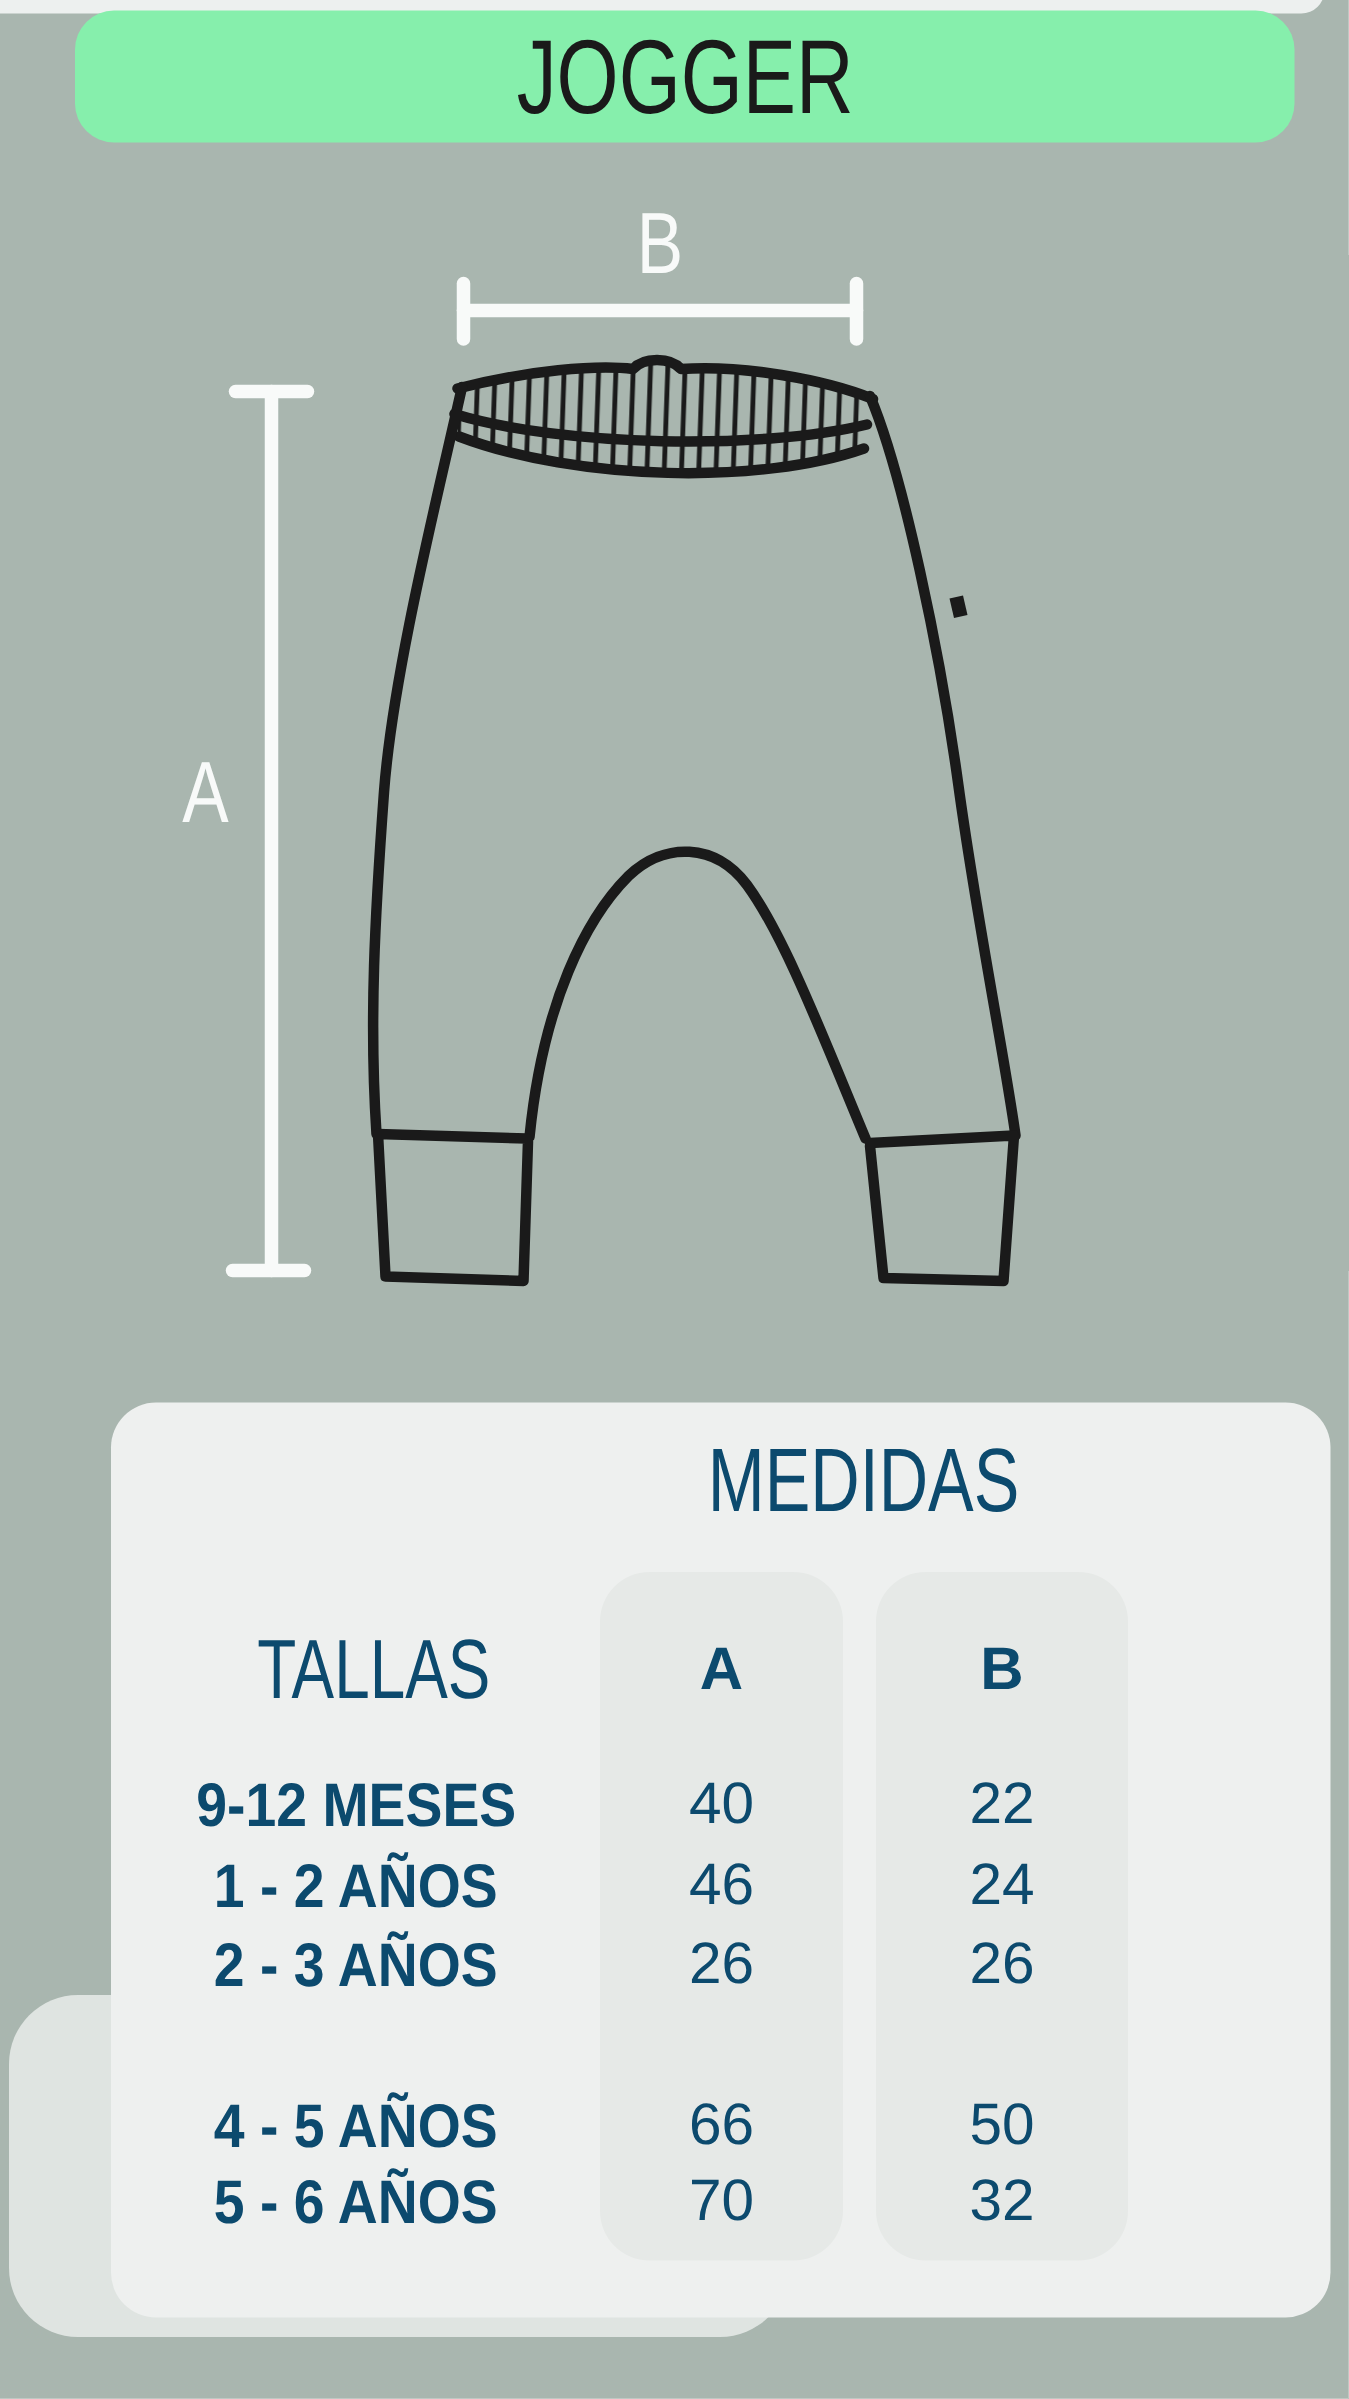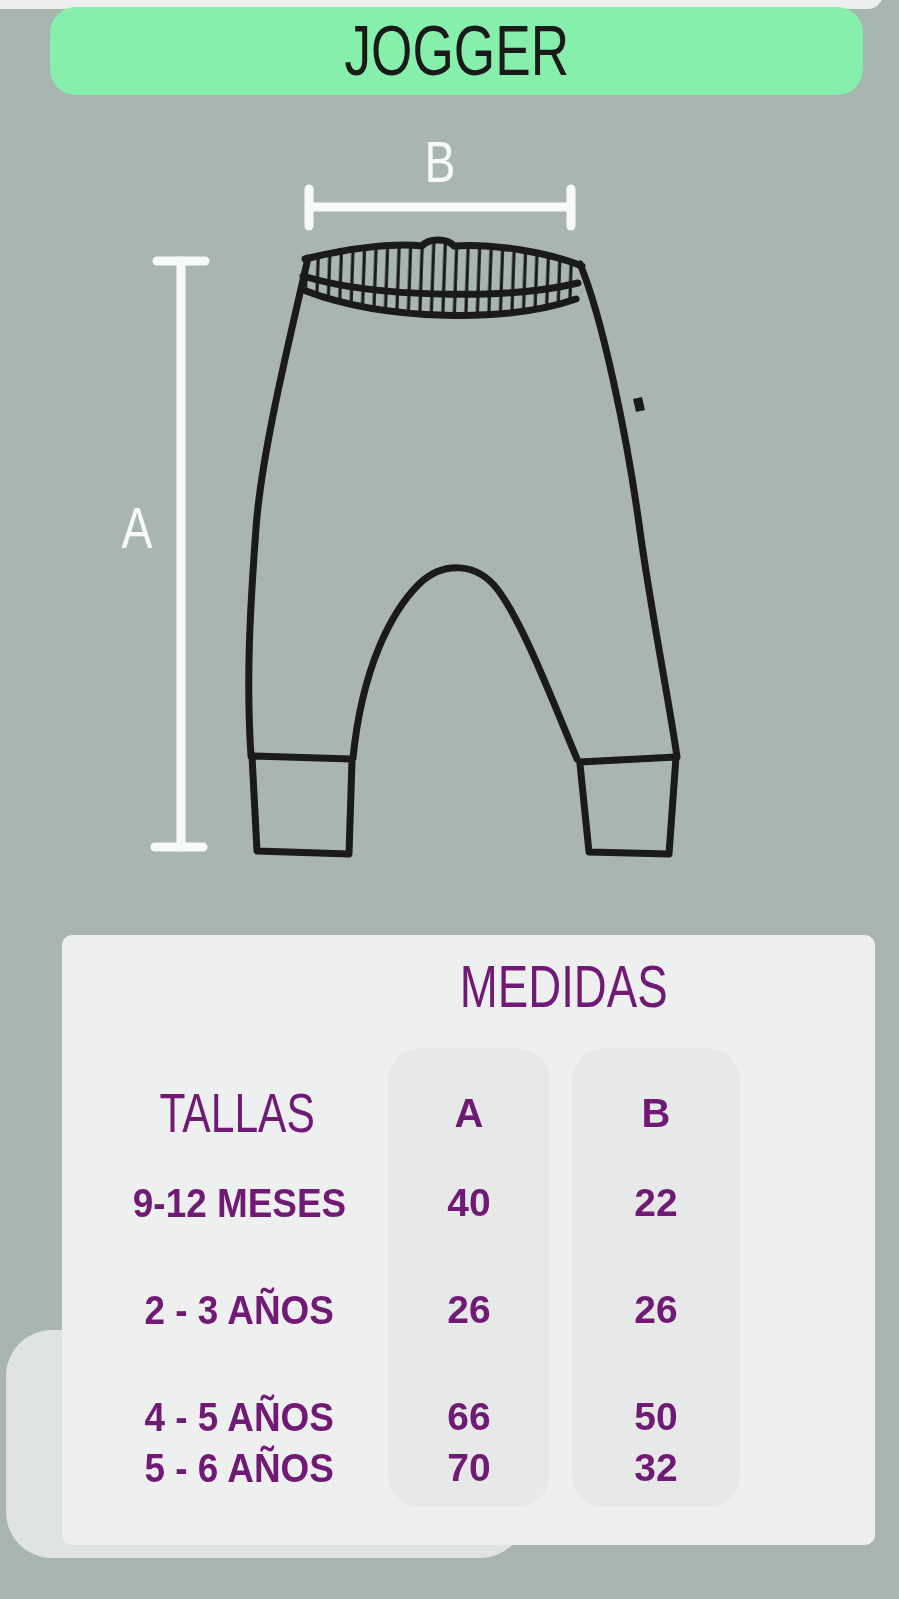--- a/index.html
+++ b/index.html
@@ -32,40 +32,40 @@
   .dim-label{
     font-family:"Liberation Sans", sans-serif;
     font-size:58px;fill:#f8faf9;font-weight:400;
   }
   
   .table-echo{
     position:absolute;left:6px;top:1330px;width:520px;height:228px;
     background:#dfe4e1;border-radius:46px;
   }
   .table-card{
-    position:absolute;left:62px;top:935px;width:813px;height:610px;
-    background:#eef0ef;border-radius:10px;color:#701a75;
+    position:absolute;left:74px;top:935px;width:813px;height:610px;
+    background:#eef0ef;border-radius:30px;color:#0c4a6e;
   }
   .medidas{
     position:absolute;left:326px;top:22px;width:352px;
     text-align:center;font-size:60px;line-height:60px;font-weight:400;
     white-space:nowrap;
   }
   .pill{position:absolute;top:113px;height:459px;background:#e6e9e7;border-radius:33px;}
   .pill-a{left:326px;width:162px;}
   .pill-b{left:510px;width:168px;}
   .thead,.trow{position:absolute;left:0;width:100%;height:52px;line-height:52px;}
   .thead{top:152px;}
   .c-label{position:absolute;left:0;width:326px;text-align:center;white-space:nowrap;}
   .c-a{position:absolute;left:326px;width:162px;text-align:center;}
   .c-b{position:absolute;left:510px;width:168px;text-align:center;}
   .thead .c-label{font-size:56px;font-weight:400;padding-left:12px;}
   .thead .c-a,.thead .c-b{font-size:40px;font-weight:600;}
-  .trow .c-label{font-size:41px;font-weight:600;padding-left:14px;}
-  .trow .c-a,.trow .c-b{font-size:39px;font-weight:700;}
+  .trow .c-label{font-size:41px;font-weight:600;}
+  .trow .c-a,.trow .c-b{font-size:39px;font-weight:400;}
   .cond{display:inline-block;transform:scaleX(.76);transform-origin:center;}
   .cond2{display:inline-block;transform:scaleX(.9);transform-origin:center;}
 </style>
 </head>
 <body>
 
 <div class="canvas">
 
   <div class="title-echo"></div>
   <div class="title-card">
@@ -127,20 +127,25 @@
       </div>
       <div class="c-a">A</div>
       <div class="c-b">B</div>
     </div>
 
     <div class="trow" style="top:242px">
       <div class="c-label"><span class="cond2">9-12 MESES</span></div>
       <div class="c-a">40</div>
       <div class="c-b">22</div>
     </div>
+    <div class="trow" style="top:296px">
+      <div class="c-label"><span class="cond2">1 - 2 AÑOS</span></div>
+      <div class="c-a">46</div>
+      <div class="c-b">24</div>
+    </div>
     <div class="trow" style="top:349px">
       <div class="c-label"><span class="cond2">2 - 3 AÑOS</span></div>
       <div class="c-a">26</div>
       <div class="c-b">26</div>
     </div>
     <div class="trow" style="top:456px">
       <div class="c-label"><span class="cond2">4 - 5 AÑOS</span></div>
       <div class="c-a">66</div>
       <div class="c-b">50</div>
     </div>

